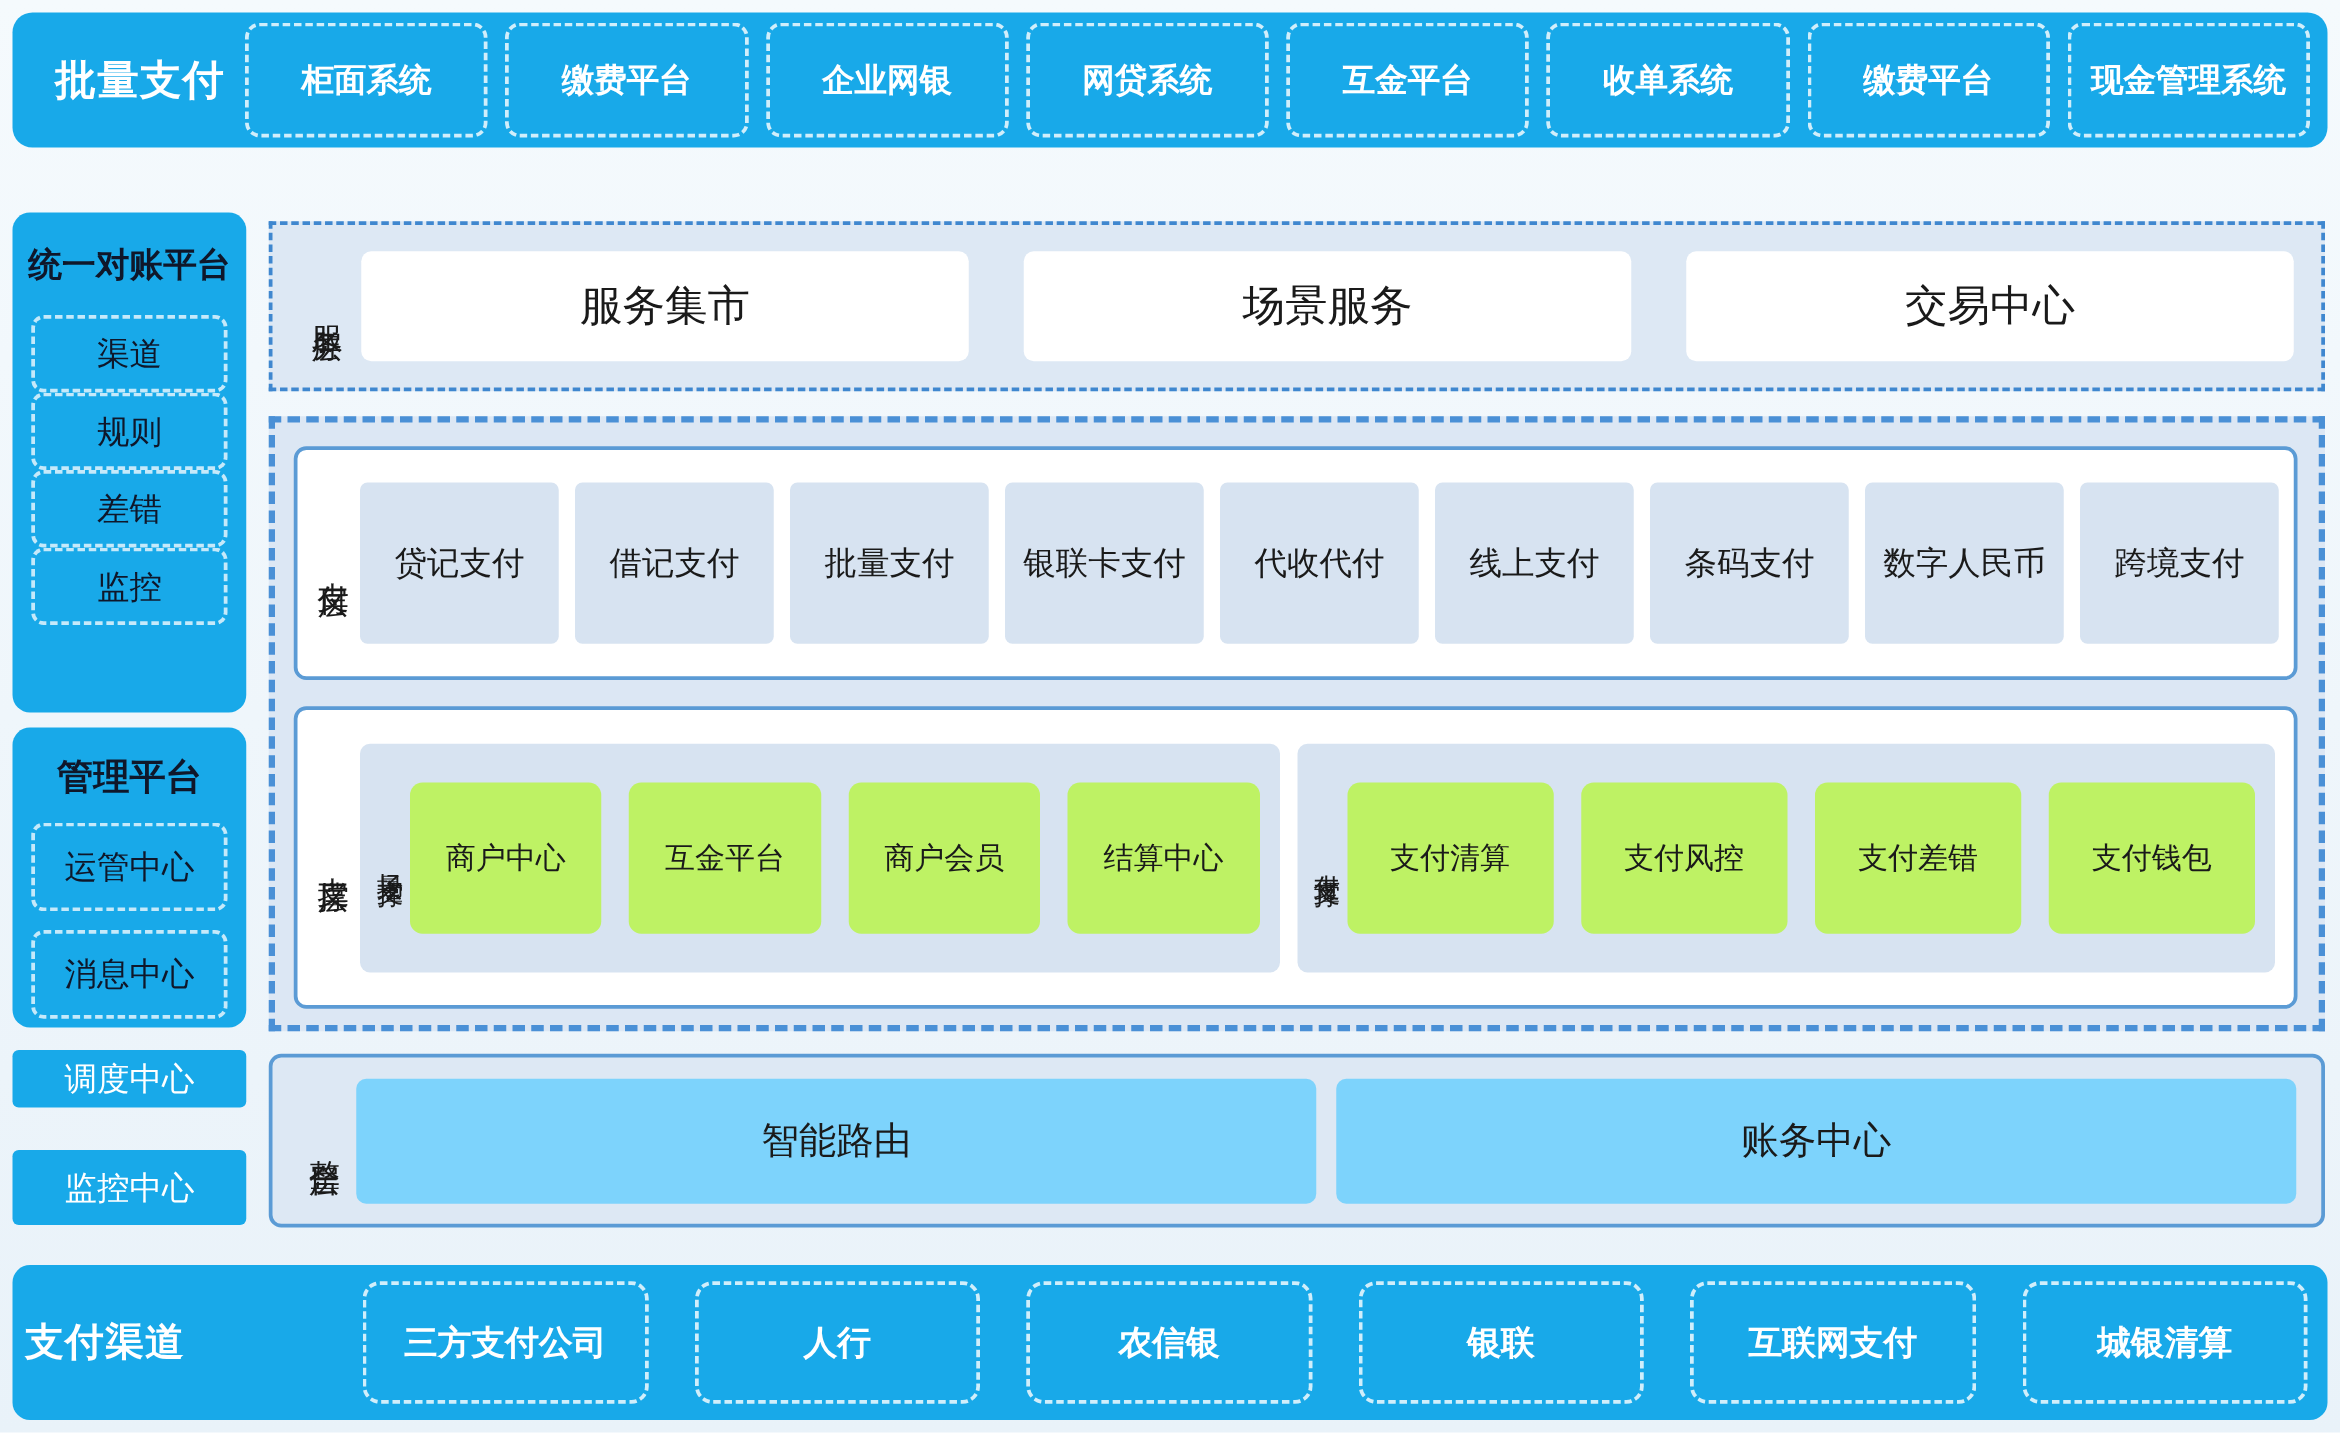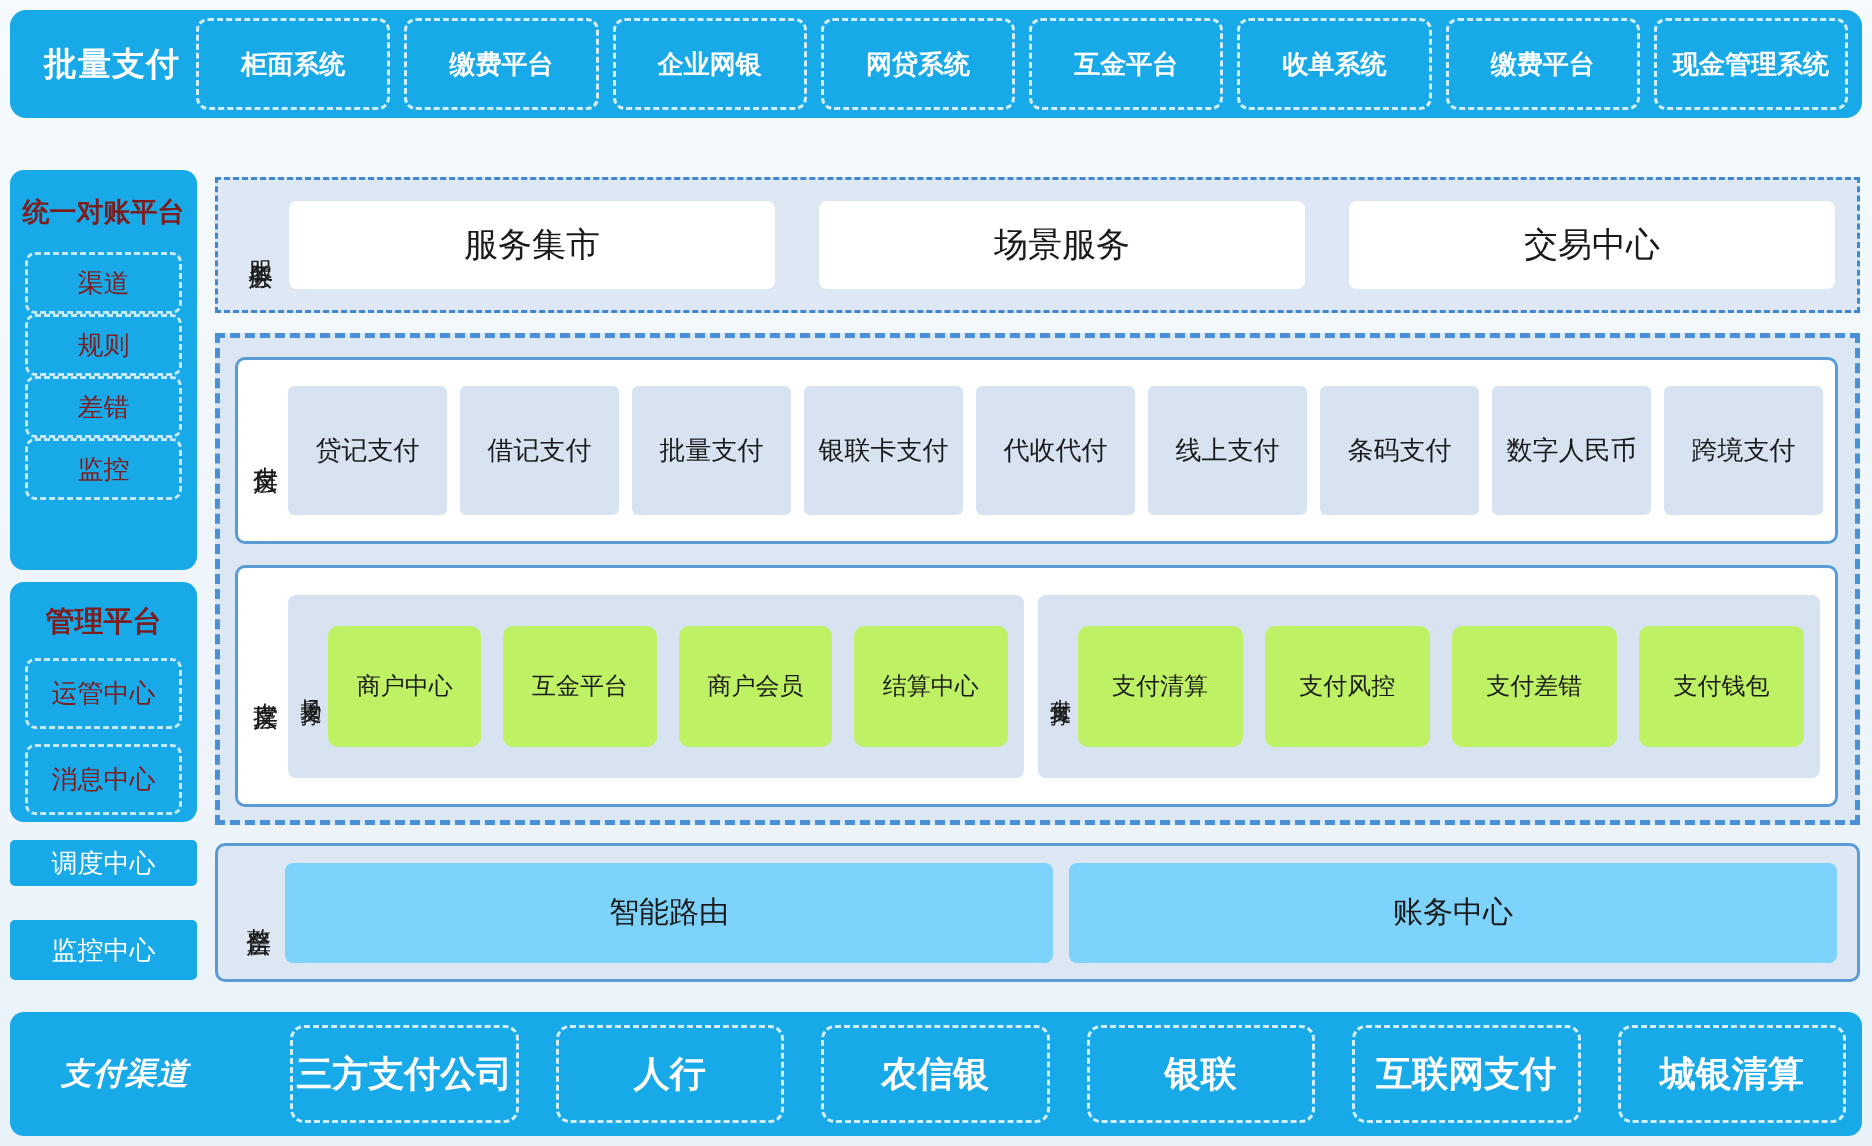--- a/index.html
+++ b/index.html
@@ -8,30 +8,30 @@
     background:linear-gradient(180deg,#f5fafd 0%,#e9f2f9 100%);
     font-family:"Liberation Sans","DejaVu Sans",sans-serif;
     color:#1a1a1a;
   }
   
   .bluebar{position:absolute;left:10px;width:1852px;background:#18a9e9;display:flex;align-items:center;}
   #topbar{top:10px;height:108px;border-radius:16px;}
   #bottombar{top:1012px;height:124px;border-radius:14px;}
   .bar-title{flex:none;color:#fff;font-weight:bold;letter-spacing:1px;}
   #topbar .bar-title{width:152px;margin-left:34px;font-size:33px;}
-  #bottombar .bar-title{width:210px;margin-left:10px;text-align:center;font-size:31px;font-style:italic;}
+  #bottombar .bar-title{width:210px;margin-left:10px;text-align:left;font-size:31px;}
   .bar-items{flex:1;display:flex;}
   #topbar .bar-items{gap:14px;margin:0 14px 0 0;}
   #bottombar .bar-items{gap:37px;margin:0 16px 0 60px;}
   .bar-box{flex:1;display:flex;align-items:center;justify-content:center;color:#fff;font-weight:600;
     border:3px dashed rgba(255,255,255,.8);}
   #topbar .bar-box{height:86px;border-radius:12px;font-size:26px;}
-  #bottombar .bar-box{height:92px;border-radius:14px;font-size:36px;}
+  #bottombar .bar-box{height:92px;border-radius:14px;font-size:27px;}
   
-  .side-panel{position:absolute;left:10px;width:187px;background:#18a9e9;border-radius:14px;color:#7f1d1d;box-sizing:border-box;}
+  .side-panel{position:absolute;left:10px;width:187px;background:#18a9e9;border-radius:14px;color:#0f172a;box-sizing:border-box;}
   #panel-recon{top:170px;height:400px;}
   #panel-mgmt{top:582px;height:240px;}
   .panel-title{text-align:center;font-weight:bold;}
   #panel-recon .panel-title{margin-top:24px;font-size:27px;}
   #panel-mgmt .panel-title{margin-top:20px;font-size:29px;}
   .panel-items{display:flex;flex-direction:column;padding:0 15px;}
   #panel-recon .panel-items{gap:0;margin-top:22px;}
   #panel-mgmt .panel-items{gap:15px;margin-top:16px;}
   .panel-item{display:flex;align-items:center;justify-content:center;font-size:26px;
     border:3px dashed rgba(255,255,255,.75);border-radius:10px;box-sizing:border-box;}

